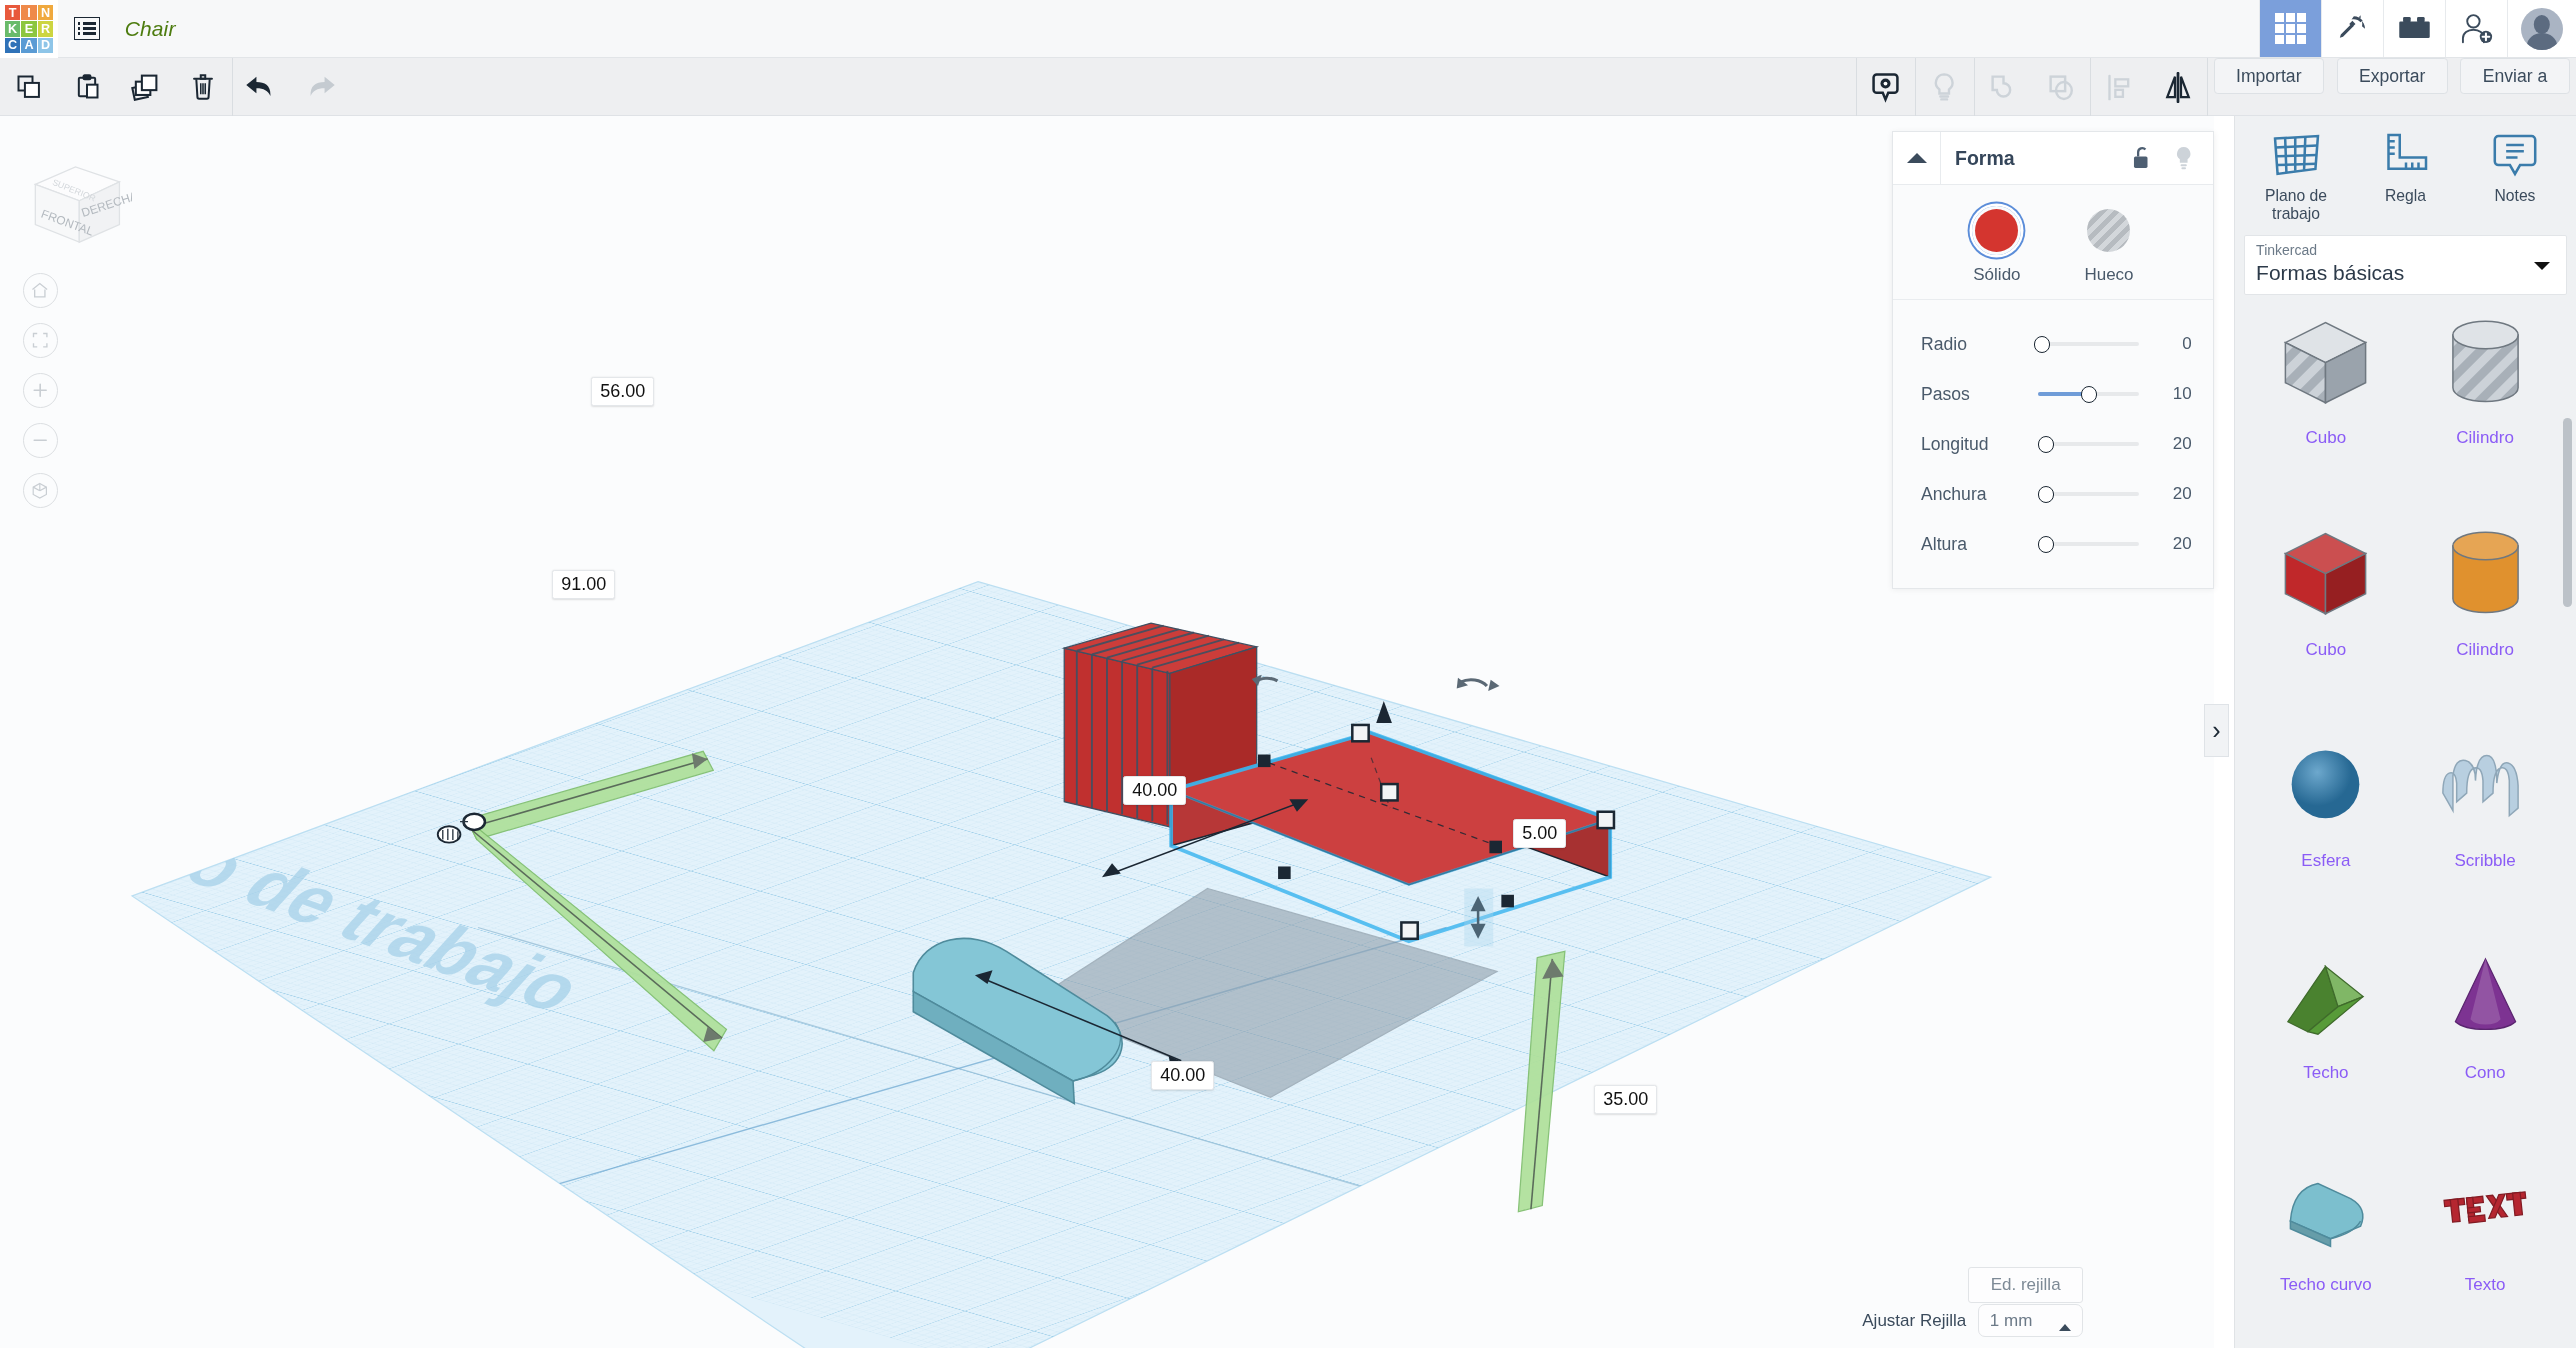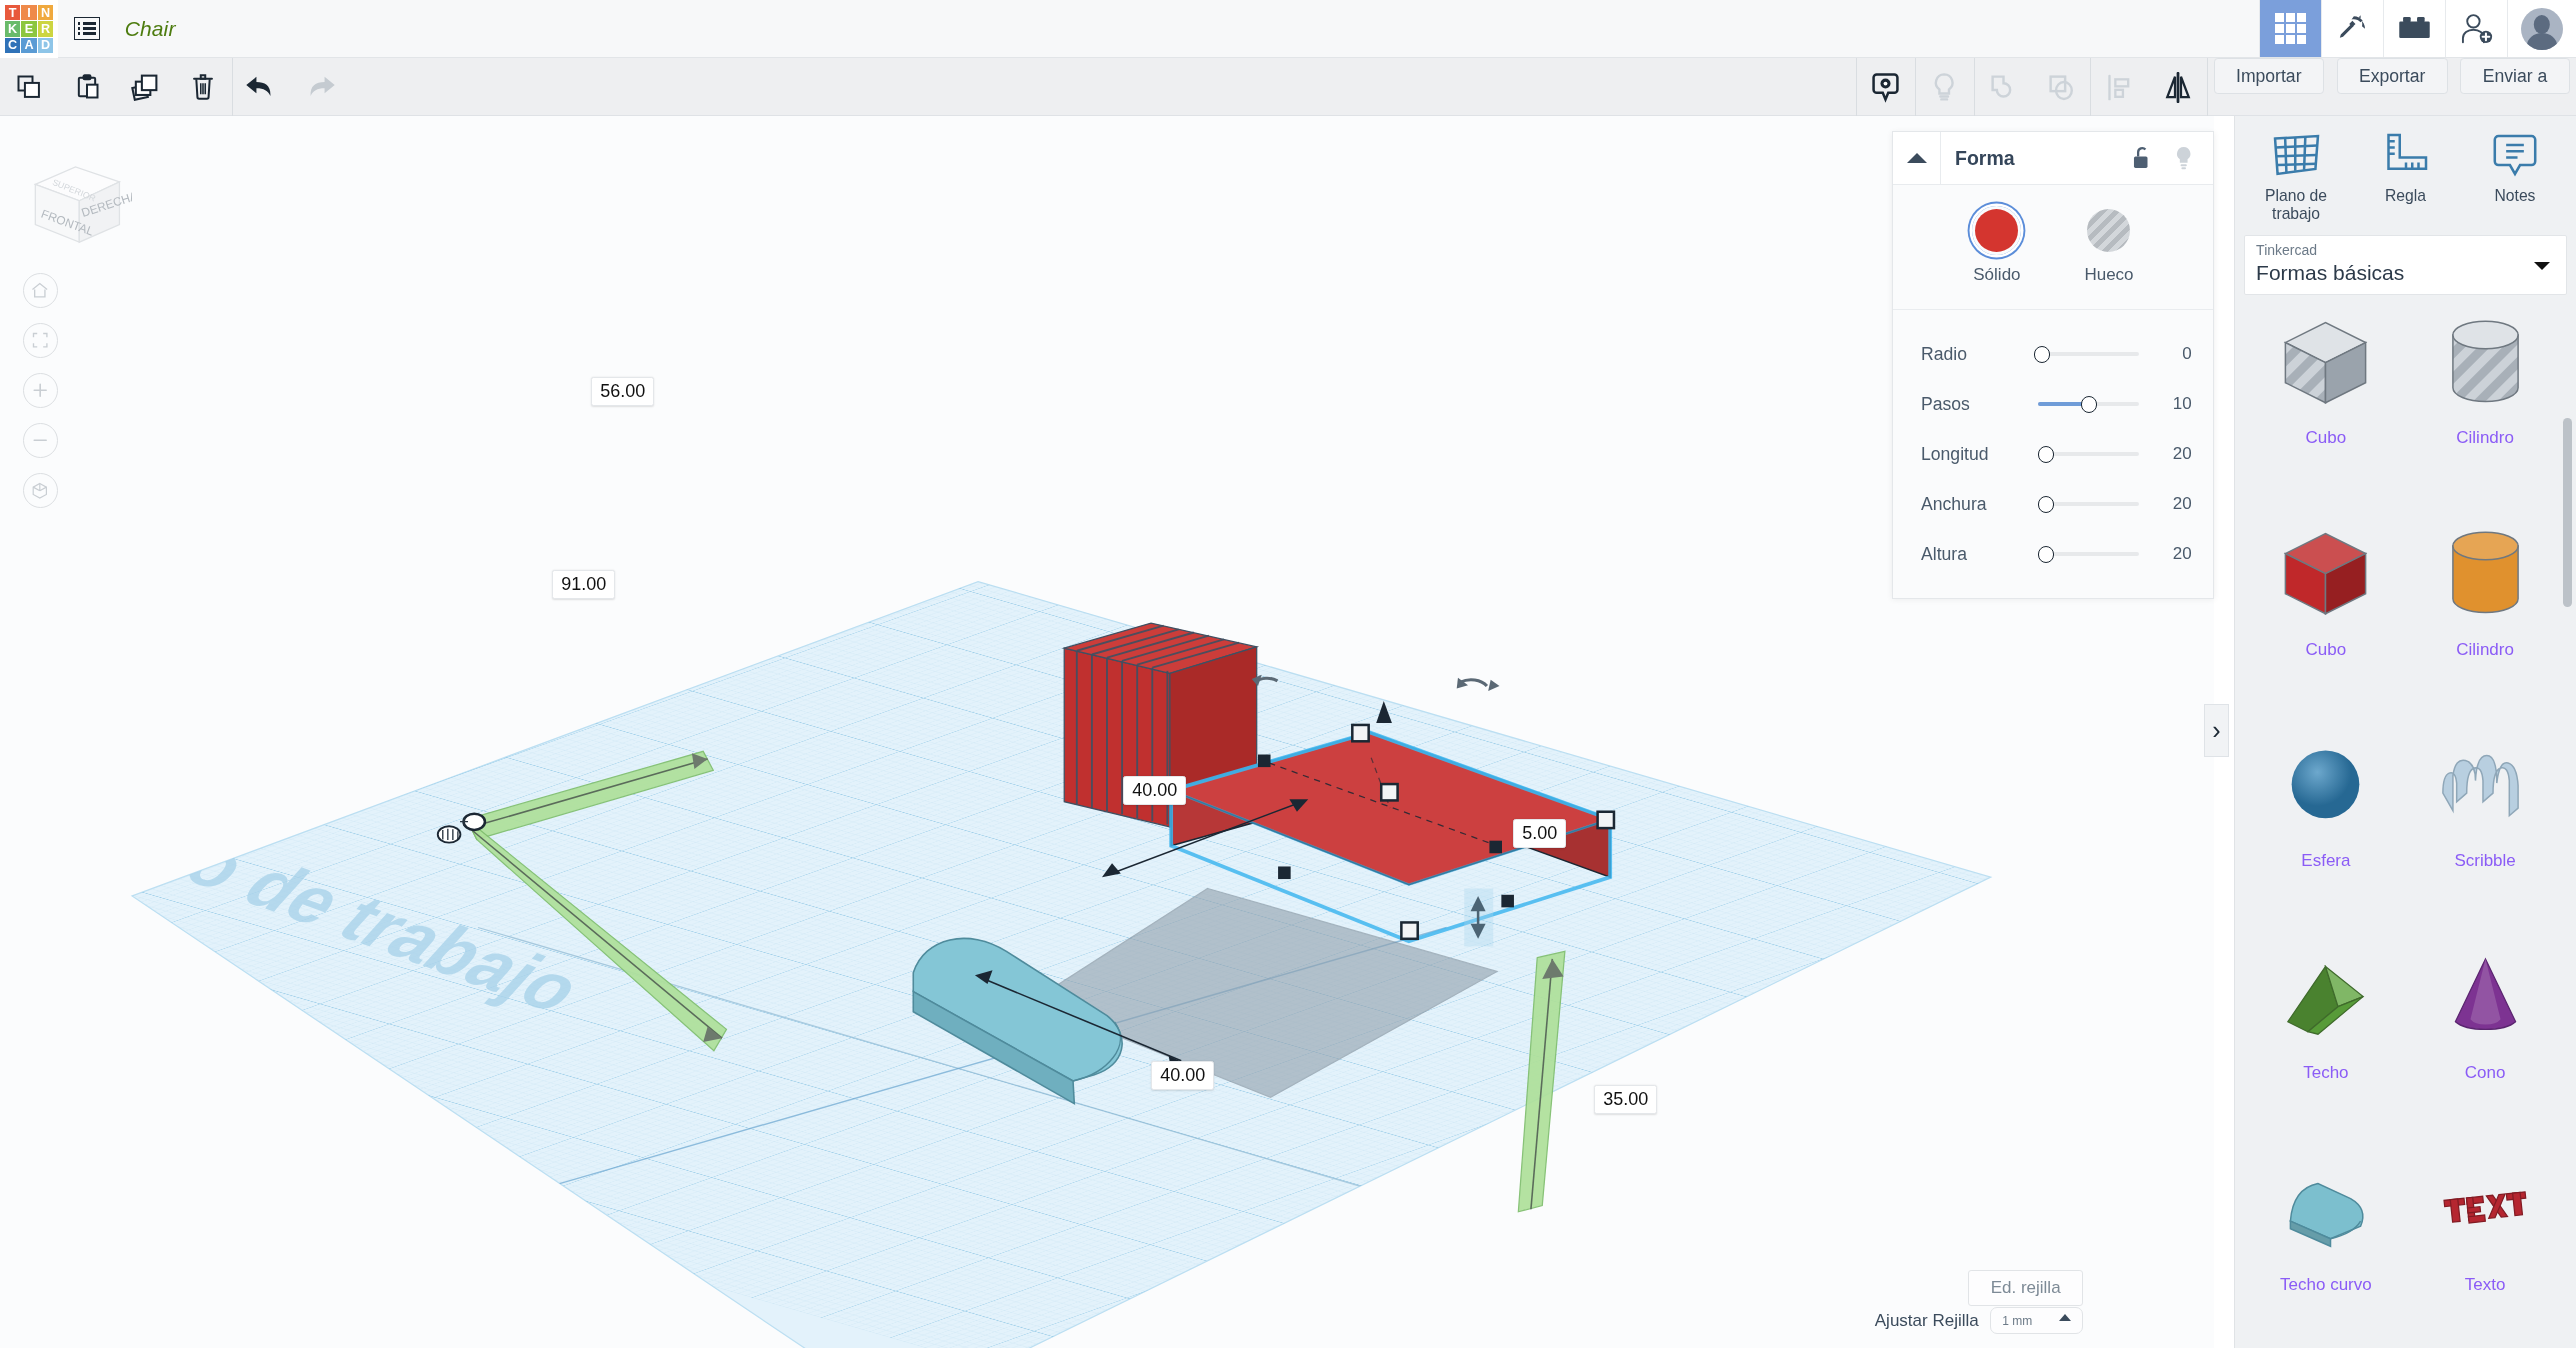--- a/index.html
+++ b/index.html
@@ -140,21 +140,21 @@
     border-right: 10.7px solid transparent; border-bottom: 10.7px solid #3b4b5c;
   }
   .forma-title {
     flex: 1; padding-left: 14px; font-size: 19.5px;
     font-weight: bold; color: #35465a;
   }
   .forma-head-icons { display: flex; gap: 19px; padding-right: 19px; }
   .forma-body { padding: 21.4px 0 19px 0; }
   .solid-row {
     display: flex; justify-content: center; gap: 63px;
-    padding-bottom: 24px; border-bottom: 0.6px solid #e9ecef;
+    padding-bottom: 14px; border-bottom: 0.6px solid #e9ecef;
   }
   .swatch-wrap { display: flex; flex-direction: column; align-items: center; }
   .swatch {
     width: 49px; height: 49px; border-radius: 50%;
     display: flex; align-items: center; justify-content: center;
   }
   .swatch.sel { box-shadow: 0 0 0 2.5px #fff, 0 0 0 4.4px #5b8dd9; }
   .swatch-inner { width: 43px; height: 43px; border-radius: 50%; }
   .swatch-label { margin-top: 10px; font-size: 17px; color: #4a5a6b; }
   .sliders { padding: 19px 0 0 0; }
@@ -229,22 +229,22 @@
     pointer-events: none;
   }
   .grid-edit-btn {
     border: 0.6px solid #e1e4e7; background: #fdfdfe; border-radius: 3.1px;
     padding: 7px 21.4px; font-size: 17px; color: #7d8a96;
   }
   .snap-row { display: flex; align-items: center; gap: 11.3px; }
   .snap-label { font-size: 17px; color: #3b4b5c; }
   .snap-select {
     border: 0.6px solid #e1e4e7; background: #fdfdfe; border-radius: 7px;
-    padding: 5.7px 11.3px; font-size: 12px; color: #6c7a88;
-    display: flex; align-items: flex-start; gap: 26.4px; min-width: 93px;
+    padding: 5.7px 11.3px; font-size: 17px; color: #6c7a88;
+    display: flex; align-items: flex-end; gap: 26.4px; min-width: 93px;
   }
   .caret-up-sm {
     width: 0; height: 0; border-left: 6.3px solid transparent;
     border-right: 6.3px solid transparent; border-bottom: 7px solid #3b4b5c;
   }
   svg { display: block; }
 </style>
 </head>
 <body>
 

